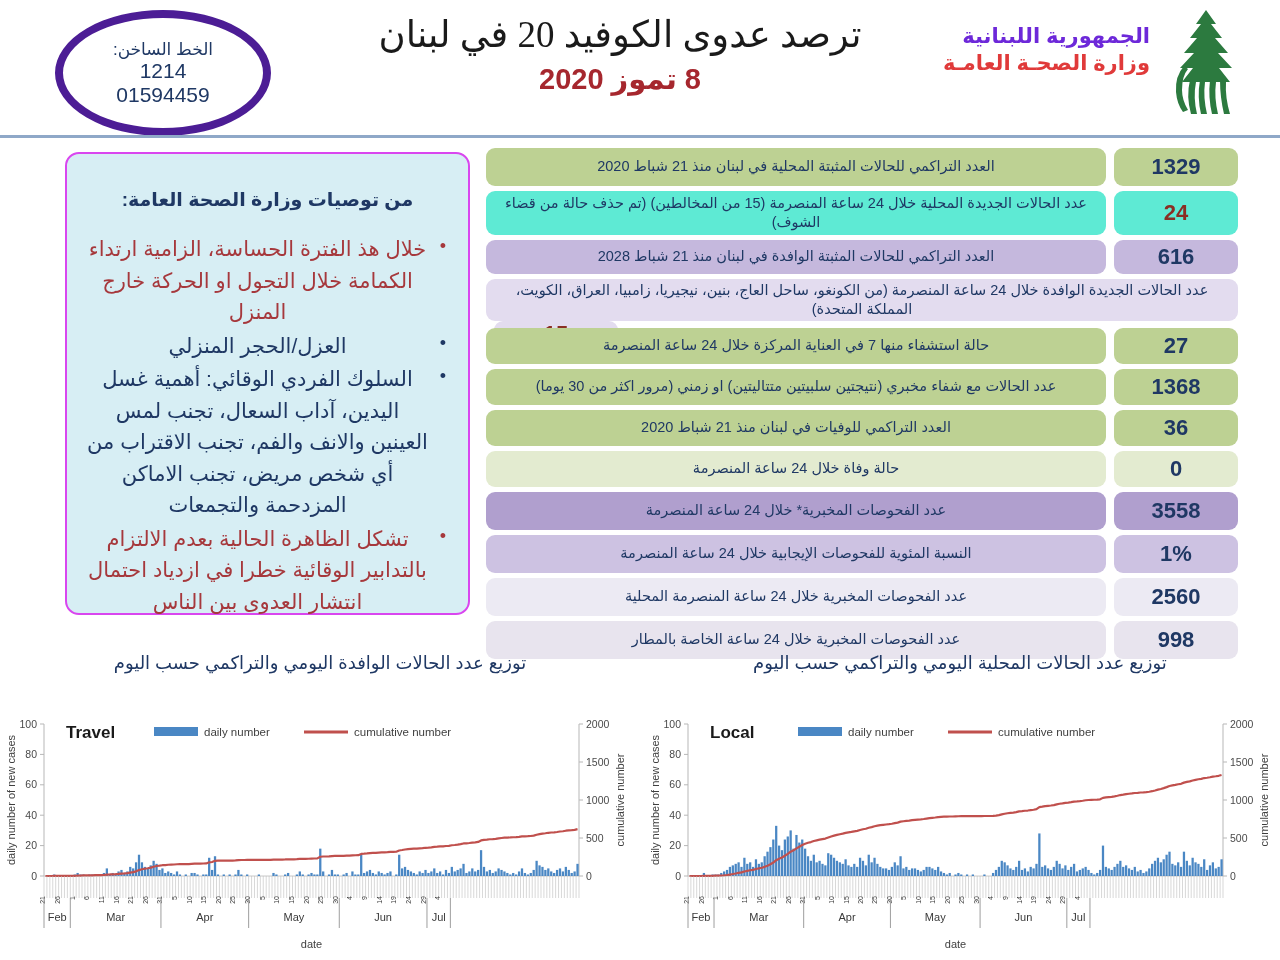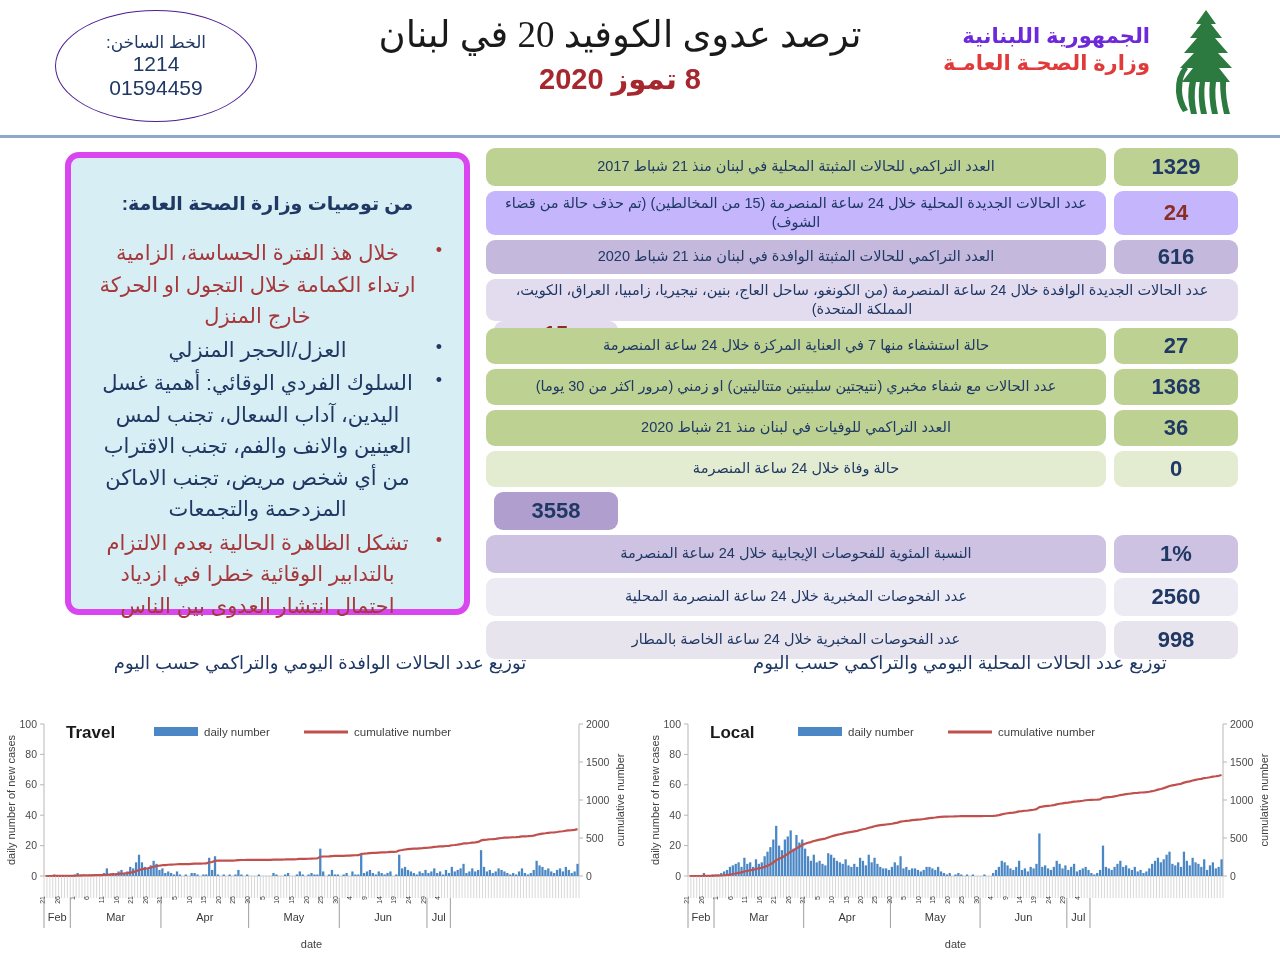--- a/index.html
+++ b/index.html
@@ -5,41 +5,41 @@
   html,body{margin:0;padding:0;}
   body{
     width:1280px;height:960px;background:#ffffff;
     font-family:"Liberation Sans","DejaVu Sans",sans-serif;
     overflow:hidden;position:relative;
   }
   
   #header{position:absolute;left:0;top:0;width:1280px;height:136px;background:#fff;}
   #hotline-oval{
     position:absolute;left:55px;top:10px;width:200px;height:110px;
-    border:1px solid #4c1d95;border-radius:50%;
+    border:8px solid #4c1d95;border-radius:50%;
     display:flex;flex-direction:column;align-items:center;justify-content:center;
     color:#1f3864;line-height:1.12;
   }
   #hotline-oval .ar{font-size:17px;direction:rtl;}
   #hotline-oval .num{font-size:21px;}
   #title-block{
     position:absolute;left:300px;top:12px;width:640px;text-align:center;direction:rtl;
   }
   #title-main{font-family:"Liberation Serif","DejaVu Serif",serif;font-size:37px;color:#1a1a1a;line-height:1.25;white-space:nowrap;}
   #title-date{font-size:29px;color:#a6272e;font-weight:bold;margin-top:4px;direction:rtl;}
   #ministry{position:absolute;right:130px;top:22px;text-align:right;direction:rtl;line-height:1.3;}
   #ministry .l1{color:#6d28d9;font-size:21px;font-weight:bold;letter-spacing:1px;}
   #ministry .l2{color:#e03a3a;font-size:21px;font-weight:bold;letter-spacing:1px;}
   #cedar{position:absolute;right:28px;top:8px;width:92px;height:112px;}
   #header-rule{position:absolute;left:0;top:135px;width:1280px;height:3px;background:#8fa8c8;}
 
   
   #reco{
     position:absolute;left:65px;top:152px;width:405px;height:463px;
-    background:#d7eef4;border:6px solid #d946ef;border-radius:14px;
+    background:#d7eef4;border:2px solid #d946ef;border-radius:14px;
     direction:rtl;box-sizing:border-box;padding:34px 16px 10px 16px;
   }
   #reco-title{text-align:center;font-size:19px;font-weight:bold;color:#1f3864;margin-bottom:22px;}
   #reco ul{margin:0;padding:0 24px 0 4px;list-style:none;}
   #reco li{position:relative;font-size:21px;line-height:1.5;margin-bottom:2px;text-align:center;}
   #reco li:before{content:"•";position:absolute;right:-18px;top:0;font-size:18px;}
   .reco-red{color:#a6383c;}
   .reco-blue{color:#1f3864;}
 
   
@@ -50,21 +50,21 @@
     text-align:center;direction:rtl;color:#1f3864;font-size:14.5px;line-height:1.32;
     padding:2px 12px;box-sizing:border-box;
   }
   .sval{
     width:124px;margin-left:8px;border-radius:9px;display:flex;align-items:center;justify-content:center;
     font-size:22px;font-weight:bold;color:#1f3864;
   }
   .val-red{color:#8a2f24;}
   
   .g-dark .slabel,.g-dark .sval{background:#bdd193;}
-  .g-light .slabel,.g-light .sval{background:#c4b5fd;}
+  .g-light .slabel,.g-light .sval{background:#5eead4;}
   .p-dark .slabel,.p-dark .sval{background:#c5b8dd;}
   .p-light .slabel,.p-light .sval{background:#e3dcef;}
   .p-strong .slabel,.p-strong .sval{background:#b09fce;}
   .p-mid .slabel,.p-mid .sval{background:#cdc2e2;}
   .p-pale .slabel,.p-pale .sval{background:#eceaf3;}
   .p-pale2 .slabel,.p-pale2 .sval{background:#e8e4ee;}
   .g-pale .slabel,.g-pale .sval{background:#e3ebd0;}
 
   
   .chart-caption{
@@ -124,29 +124,29 @@
   <ul>
     <li class="reco-red">خلال هذ الفترة الحساسة، الزامية ارتداء الكمامة خلال التجول او الحركة خارج المنزل</li>
     <li class="reco-blue">العزل/الحجر المنزلي</li>
     <li class="reco-blue">السلوك الفردي الوقائي: أهمية غسل اليدين، آداب السعال، تجنب لمس العينين والانف والفم، تجنب الاقتراب من أي شخص مريض، تجنب الاماكن المزدحمة والتجمعات</li>
     <li class="reco-red">تشكل الظاهرة الحالية بعدم الالتزام بالتدابير الوقائية خطرا في ازدياد احتمال انتشار العدوى بين الناس</li>
   </ul>
 </div>
 
 <div id="stats">
     <div class="srow g-dark" style="height: 38px;">
-      <div class="slabel">العدد التراكمي للحالات المثبتة المحلية في لبنان منذ 21 شباط 2017</div>
+      <div class="slabel">العدد التراكمي للحالات المثبتة المحلية في لبنان منذ 21 شباط 2020</div>
       <div class="sval">1329</div>
     </div>
     <div class="srow g-light" style="height: 44px;">
       <div class="slabel">عدد الحالات الجديدة المحلية خلال 24 ساعة المنصرمة  (15 من المخالطين) (تم حذف حالة من قضاء الشوف)</div>
       <div class="sval val-red">24</div>
     </div>
     <div class="srow p-dark" style="height: 34px;">
-      <div class="slabel">العدد التراكمي للحالات المثبتة الوافدة في لبنان منذ 21 شباط 2020</div>
+      <div class="slabel">العدد التراكمي للحالات المثبتة الوافدة في لبنان منذ 21 شباط 2028</div>
       <div class="sval">616</div>
     </div>
     <div class="srow p-light" style="height: 44px; flex-direction: column;">
       <div class="slabel">عدد الحالات الجديدة  الوافدة خلال 24 ساعة المنصرمة (من الكونغو، ساحل العاج، بنين، نيجيريا، زامبيا،  العراق، الكويت، المملكة المتحدة)</div>
       <div class="sval val-red">15</div>
     </div>
     <div class="srow g-dark" style="height: 36px;">
       <div class="slabel">حالة استشفاء منها  7 في العناية المركزة خلال 24 ساعة المنصرمة</div>
       <div class="sval">27</div>
     </div>
@@ -156,20 +156,21 @@
     </div>
     <div class="srow g-dark" style="height: 36px;">
       <div class="slabel">العدد التراكمي للوفيات في لبنان منذ 21 شباط  2020</div>
       <div class="sval">36</div>
     </div>
     <div class="srow g-pale" style="height: 36px;">
       <div class="slabel">حالة وفاة خلال 24 ساعة المنصرمة</div>
       <div class="sval">0</div>
     </div>
     <div class="srow p-strong" style="height: 38px;">
+      <div class="slabel">عدد الفحوصات المخبرية* خلال 24 ساعة المنصرمة</div>
       <div class="sval">3558</div>
     </div>
     <div class="srow p-mid" style="height: 38px;">
       <div class="slabel">النسبة المئوية للفحوصات الإيجابية خلال 24 ساعة المنصرمة</div>
       <div class="sval">1%</div>
     </div>
     <div class="srow p-pale" style="height: 38px;">
       <div class="slabel">عدد الفحوصات المخبرية خلال 24 ساعة المنصرمة المحلية</div>
       <div class="sval">2560</div>
     </div>

